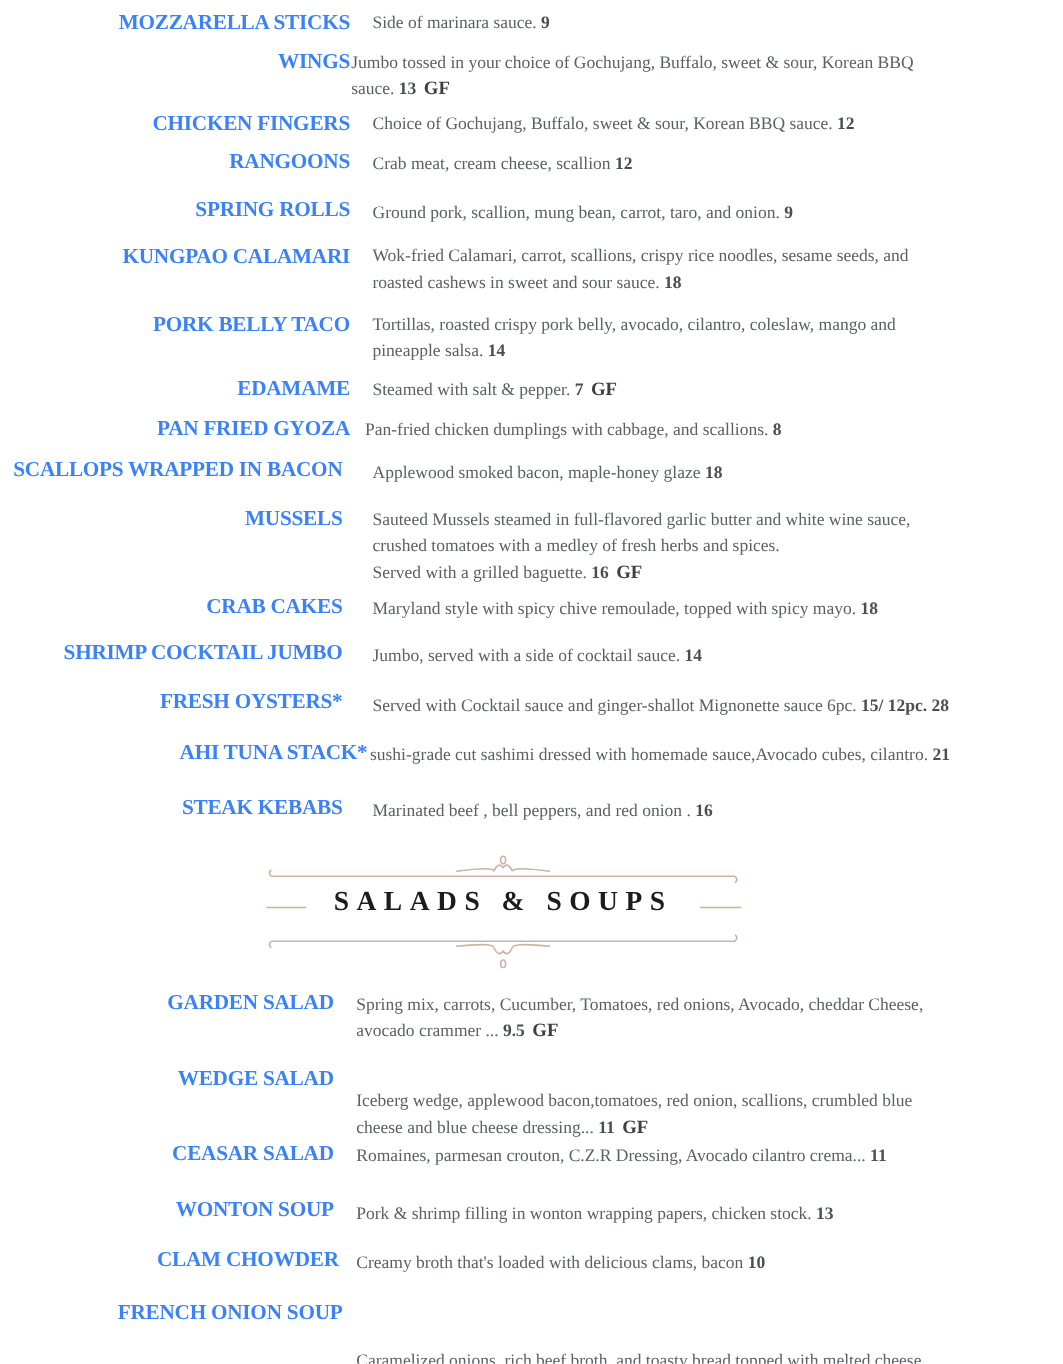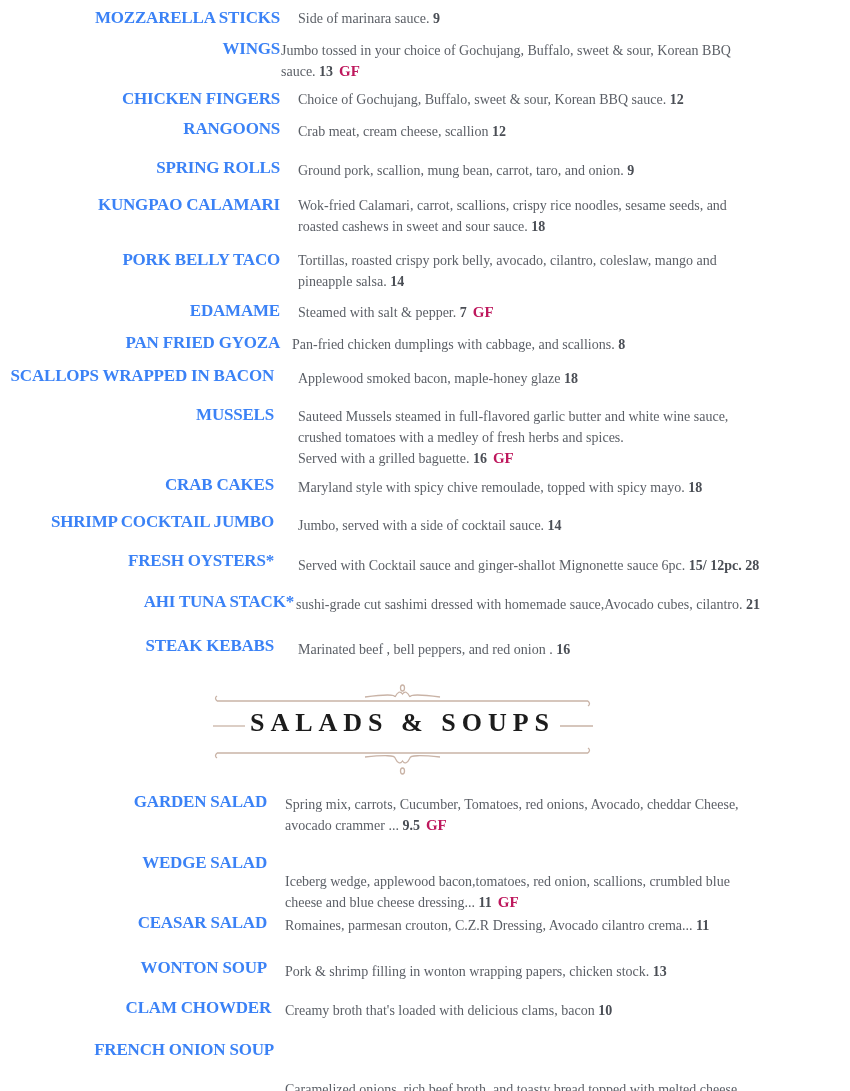--- a/index.html
+++ b/index.html
@@ -4,24 +4,24 @@
 <style>
   html, body { margin: 0; padding: 0; background: #ffffff; }
   body { width: 850px; height: 1091px; position: relative; overflow: hidden;
          font-family: "Liberation Serif", "DejaVu Serif", serif; }
   .item { position: absolute; left: 0; width: 850px; }
   .name { position: absolute; text-align: right; font-weight: bold;
           color: #3b82f6; font-size: 17px; white-space: nowrap; letter-spacing: -0.2px; }
   .desc { position: absolute; color: #5b5f66; font-size: 14px; line-height: 21px;
           white-space: pre-line; }
   .price { font-weight: bold; color: #4a4e55; }
-  .gf { color: #be185d; font-weight: bold; font-size: 15px; margin-left: 6px; }
+  .gf { color: #404040; font-weight: bold; font-size: 15px; margin-left: 6px; }
   .heading-wrap { position: absolute; left: 205px; top: 680px; width: 395px; height: 100px; }
   .heading { position: absolute; left: 0; right: 0; top: 28px; text-align: center;
-             font-size: 26px; font-weight: bold; letter-spacing: 6px; color: #1c1c1c; }
+             font-size: 22px; font-weight: bold; letter-spacing: 6px; color: #1c1c1c; }
 </style>
 </head>
 <body>
 
 <div id="menu-appetizers">
     <div class="item">
       <div class="name" style="top: 8px; right: 570px;">MOZZARELLA STICKS</div>
       <div class="desc" style="top: 8px; left: 298px;"><span>Side of marinara sauce.</span> <span class="price">9</span></div>
     </div>
     <div class="item">

